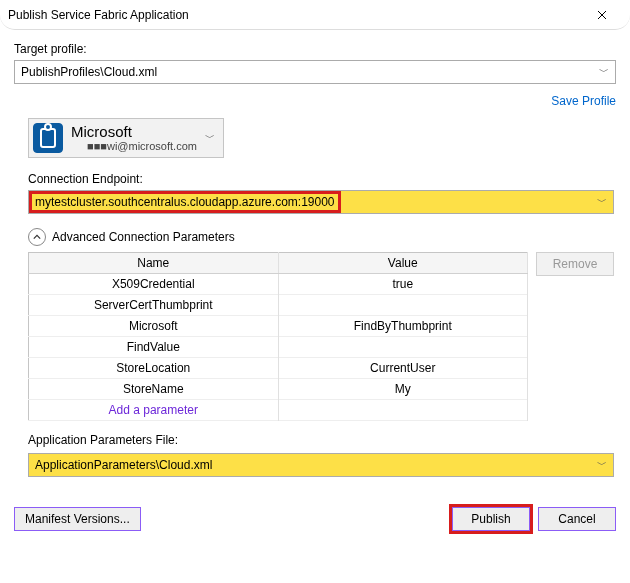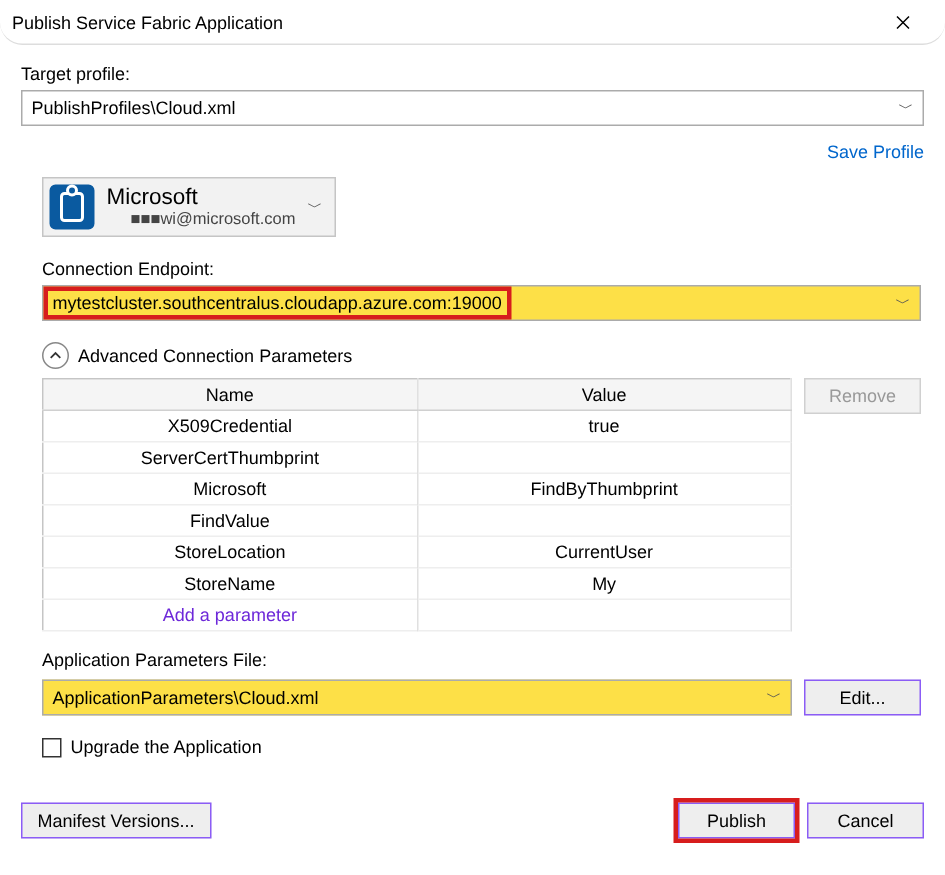--- a/index.html
+++ b/index.html
@@ -209,27 +209,22 @@
       </div>
     </div>
 
 
     <div class="label" style="margin-top:12px;">Application Parameters File:</div>
     <div class="row2">
       <div class="combo">
         <span>ApplicationParameters\Cloud.xml</span>
         <span class="chev">﹀</span>
       </div>
-      <div class="btn">Edit...</div>
-    </div>
-
-    <div class="chk">
-      <span class="chk-box"></span>
-      <span>Upgrade the Application</span>
-    </div>
+    </div>
+
   </div>
 
   <div class="footer">
     <div class="btn" style="min-width:120px;">Manifest Versions...</div>
     <div class="footer-right">
       <div class="btn highlight-btn">Publish</div>
       <div class="btn">Cancel</div>
     </div>
   </div>
 

